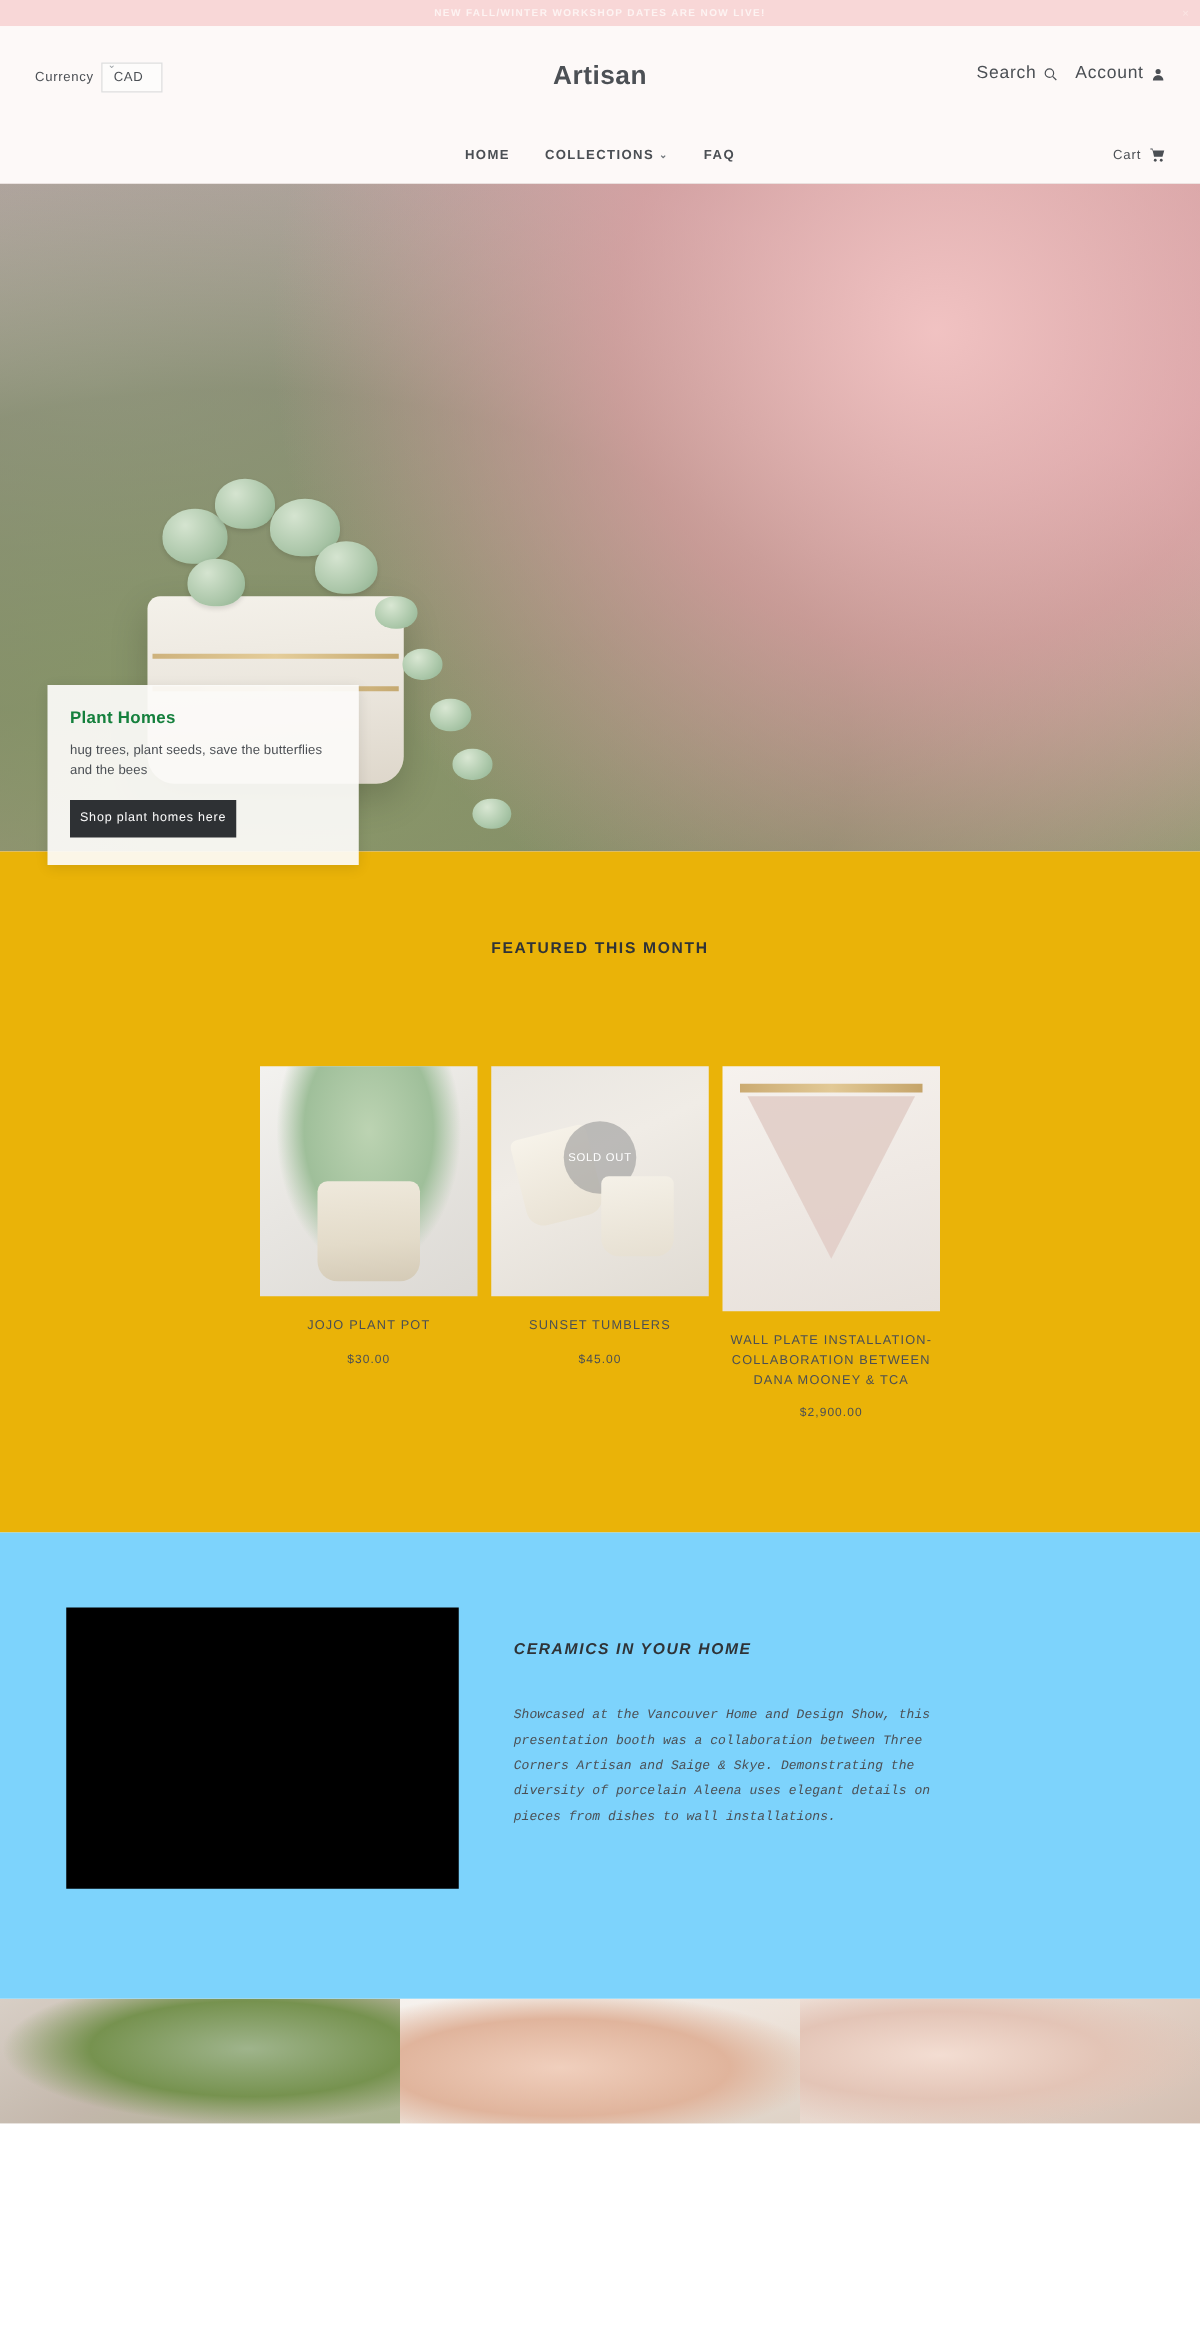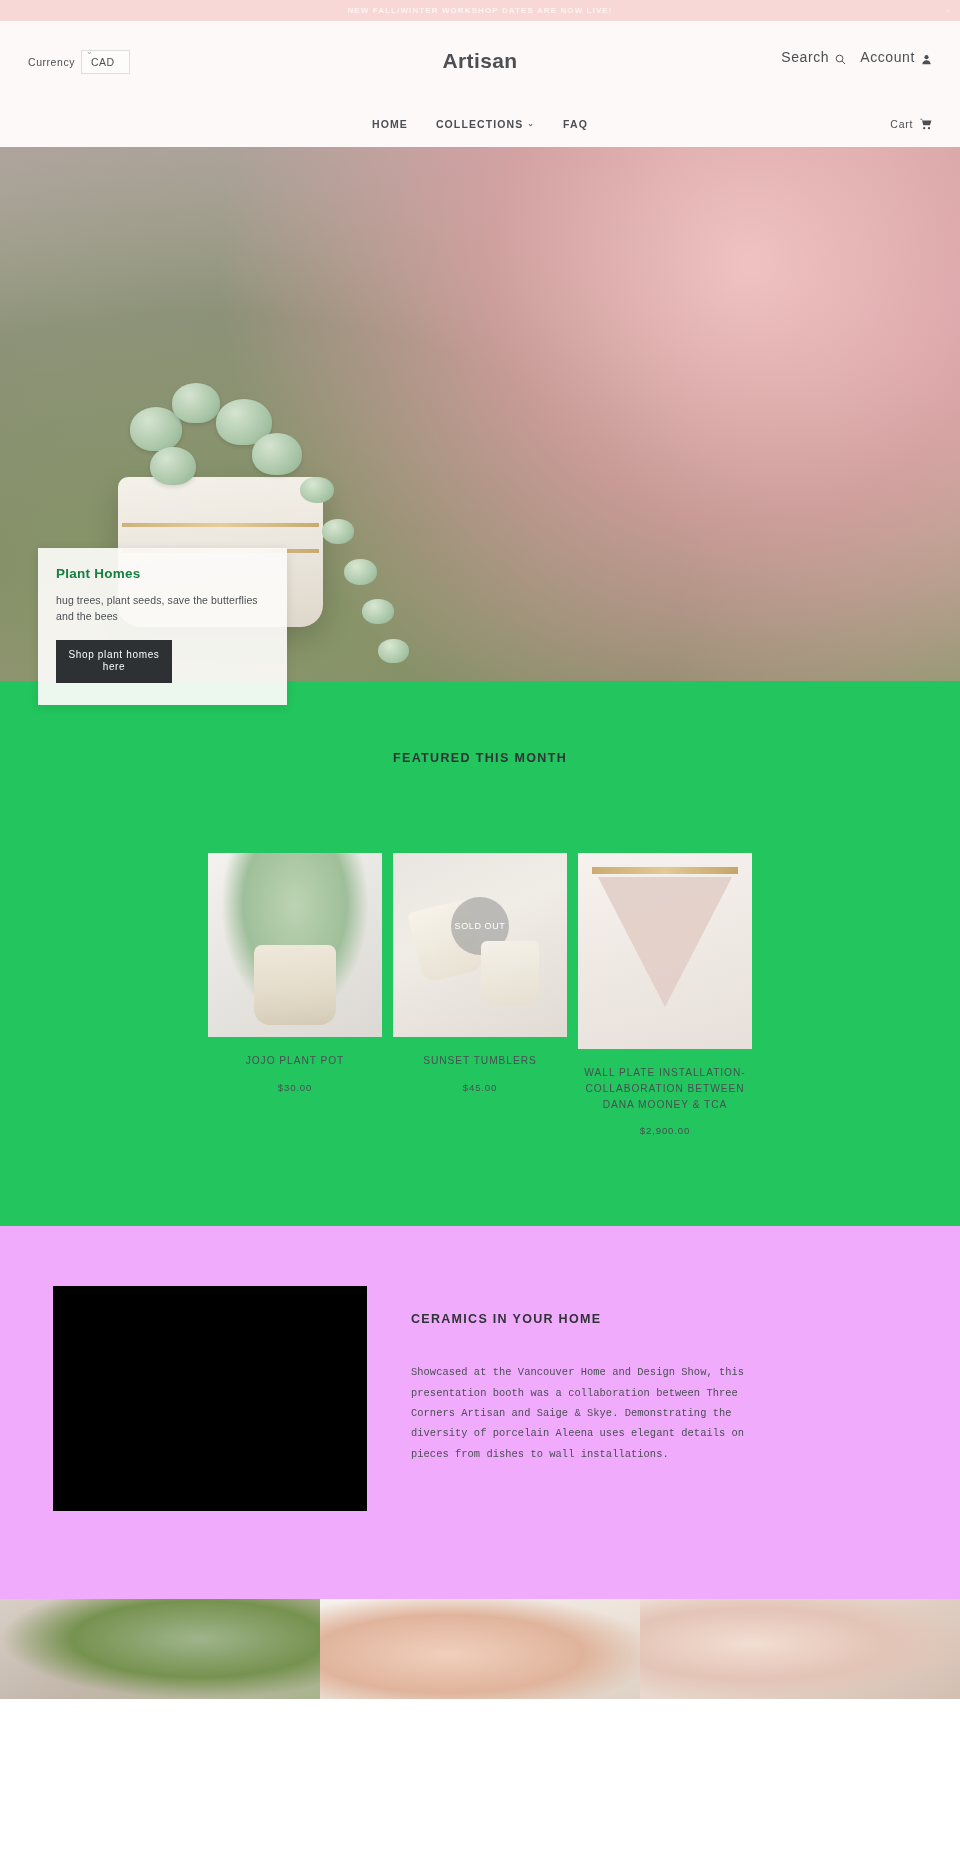--- a/index.html
+++ b/index.html
@@ -225,36 +225,36 @@
   }
   .hero-card-text {
     font-size: 10.5px;
     line-height: 1.55;
     color: #4b4f54;
     letter-spacing: .1px;
     margin-bottom: 15px;
   }
   .hero-btn {
     display: block;
-    width: 116px;
+    width: 133px;
     background: #2e3134;
     color: #fbfbfb;
     border: none;
     font-size: 10px;
     letter-spacing: .65px;
     padding: 9px 6px;
     line-height: 1.25;
     text-align: center;
     cursor: pointer;
     font-family: "Liberation Sans", sans-serif;
   }
 
   
   .featured {
-    background: #22c55e;
+    background: #eab308;
     padding: 70px 0 90px 0;
   }
   .section-title {
     text-align: center;
     font-size: 12.5px;
     font-weight: bold;
     letter-spacing: 1.35px;
     text-transform: uppercase;
     color: #2f3337;
     margin-bottom: 44px;
@@ -356,22 +356,23 @@
   }
   .product-price {
     margin-top: 13px;
     font-size: 9.6px;
     letter-spacing: .85px;
     color: #4b4f54;
   }
 
   
   .feature {
-    background: #f0abfc;
+    background: #7dd3fc;
     padding: 60px 0 88px 0;
+    font-style: italic;
   }
   .feature-inner {
     display: flex;
     gap: 44px;
     padding: 0 53px;
     align-items: flex-start;
   }
   .feature-video {
     width: 314px;
     height: 225px;

